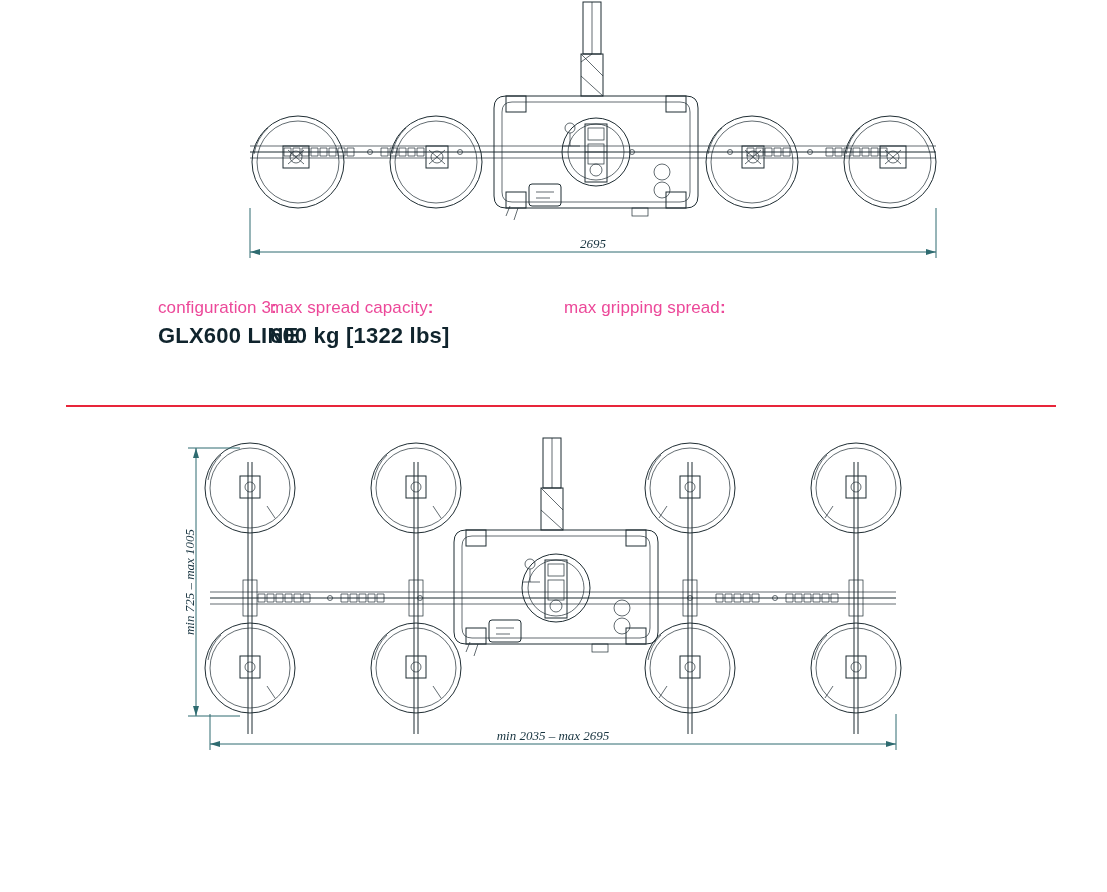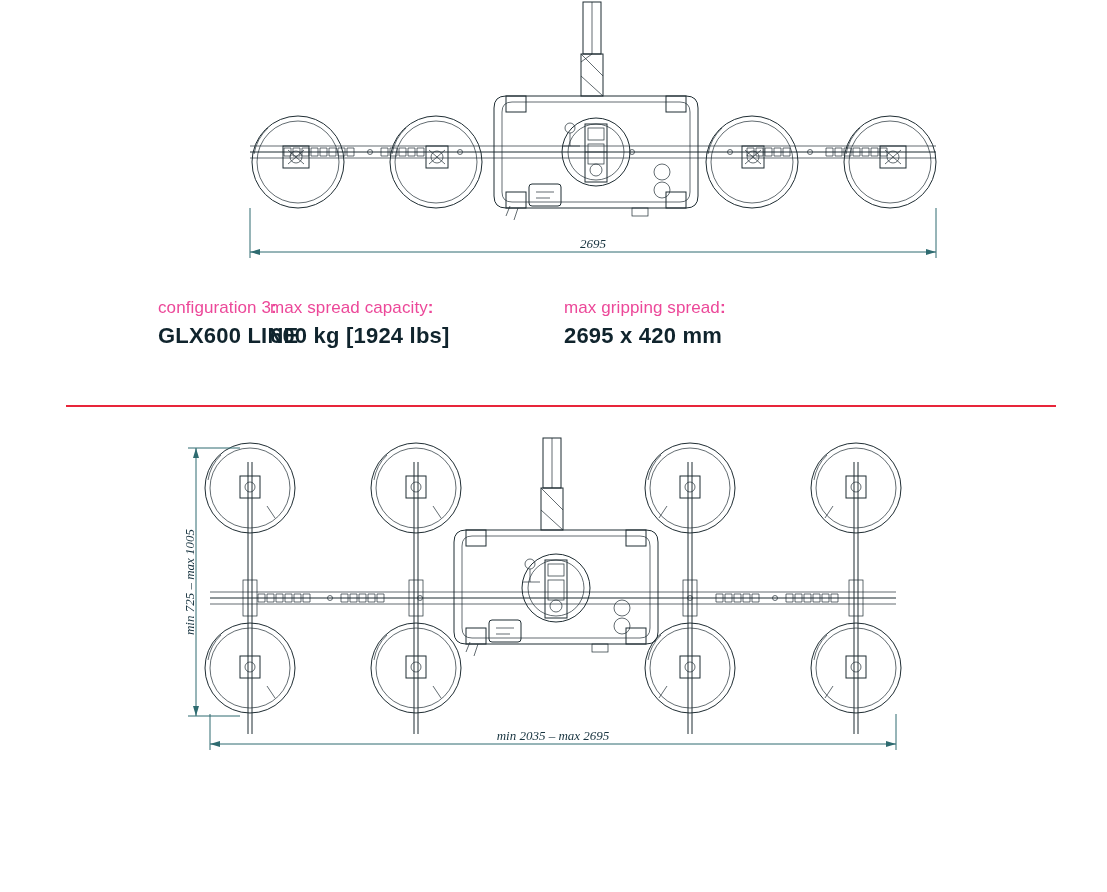--- a/index.html
+++ b/index.html
@@ -208,25 +208,24 @@
       </svg>
     </div>
 
     <div class="spec-row" id="spec-row-3">
       <div class="spec-col col-a">
         <div class="spec-label"><span>configuration 3</span><span class="colon">:</span></div>
         <div class="spec-value">GLX600 LINE</div>
       </div>
       <div class="spec-col col-b">
         <div class="spec-label"><span>max spread capacity</span><span class="colon">:</span></div>
-        <div class="spec-value">600 kg [1924 lbs]</div>
+        <div class="spec-value">600 kg [1322 lbs]</div>
       </div>
       <div class="spec-col col-c">
         <div class="spec-label"><span>max gripping spread</span><span class="colon">:</span></div>
-        <div class="spec-value">2695 x 420 mm</div>
       </div>
     </div>
   </div>
 
   <div class="divider"></div>
 
   <div class="config-block" id="config-block-4">
 
     <div class="drawing-area" id="drawing-4">
       <svg width="1107" height="345" viewBox="0 0 1107 345" xmlns="http://www.w3.org/2000/svg">

